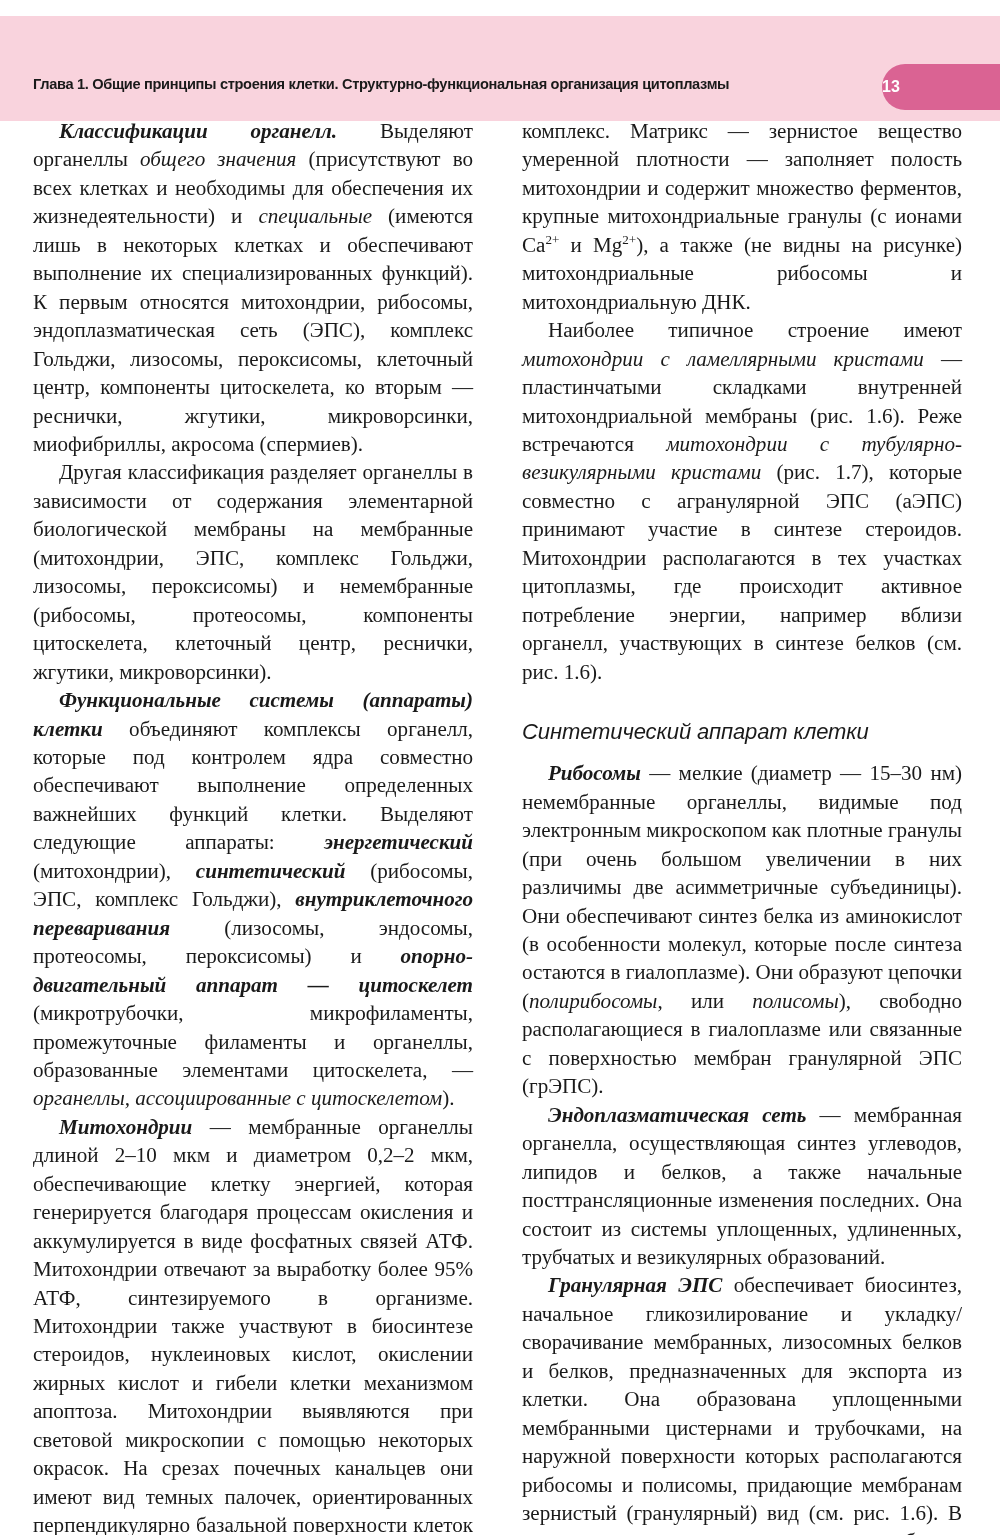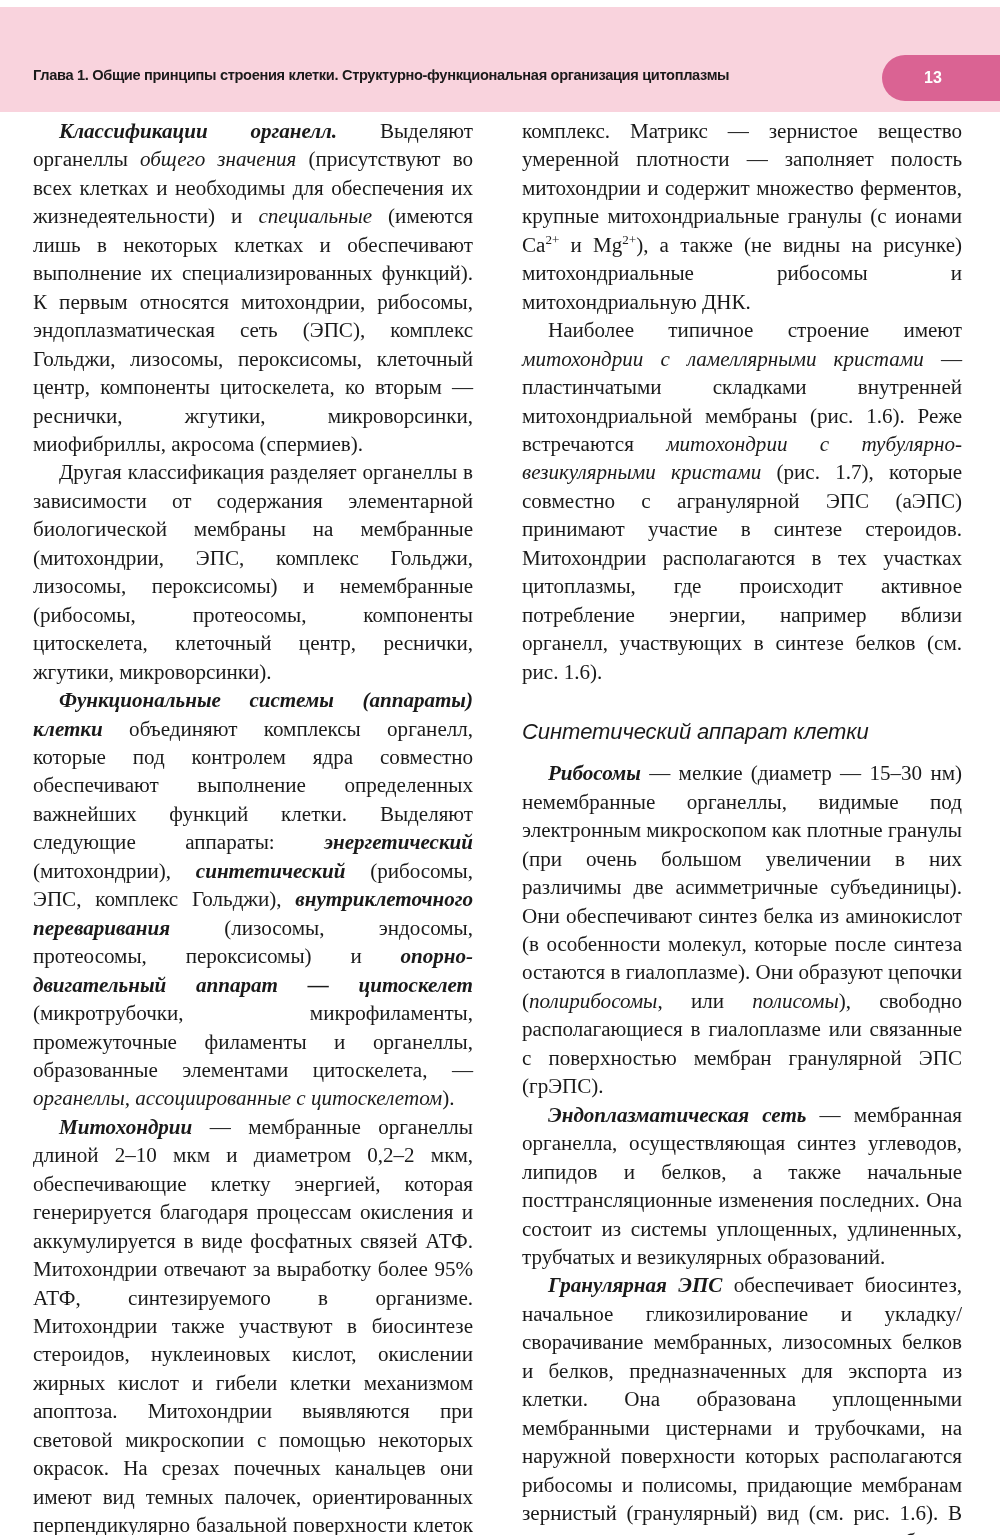--- a/index.html
+++ b/index.html
@@ -20,21 +20,21 @@
     position: relative;
     width: 1000px;
     height: 1535px;
     background: #ffffff;
   }
 
   
   .header-band {
     position: absolute;
     left: 0;
-    top: 7px;
+    top: 16px;
     width: 1000px;
     height: 105px;
     background: #f9d3dd;
   }
   .header-inner {
     position: absolute;
     left: 0;
     top: 0;
     width: 1000px;
     height: 105px;
@@ -59,21 +59,21 @@
     position: absolute;
     right: 0;
     top: 48px;
     width: 118px;
     height: 46px;
     background: #da6393;
     border-top-left-radius: 23px;
     border-bottom-left-radius: 23px;
     display: flex;
     align-items: center;
-    justify-content: center;
+    justify-content: flex-start;
   }
   .page-number-badge span {
     font-family: "Liberation Sans", "DejaVu Sans", sans-serif;
     font-weight: bold;
     font-size: 16px;
     color: #ffffff;
     padding-right: 16px;
   }
 
   

